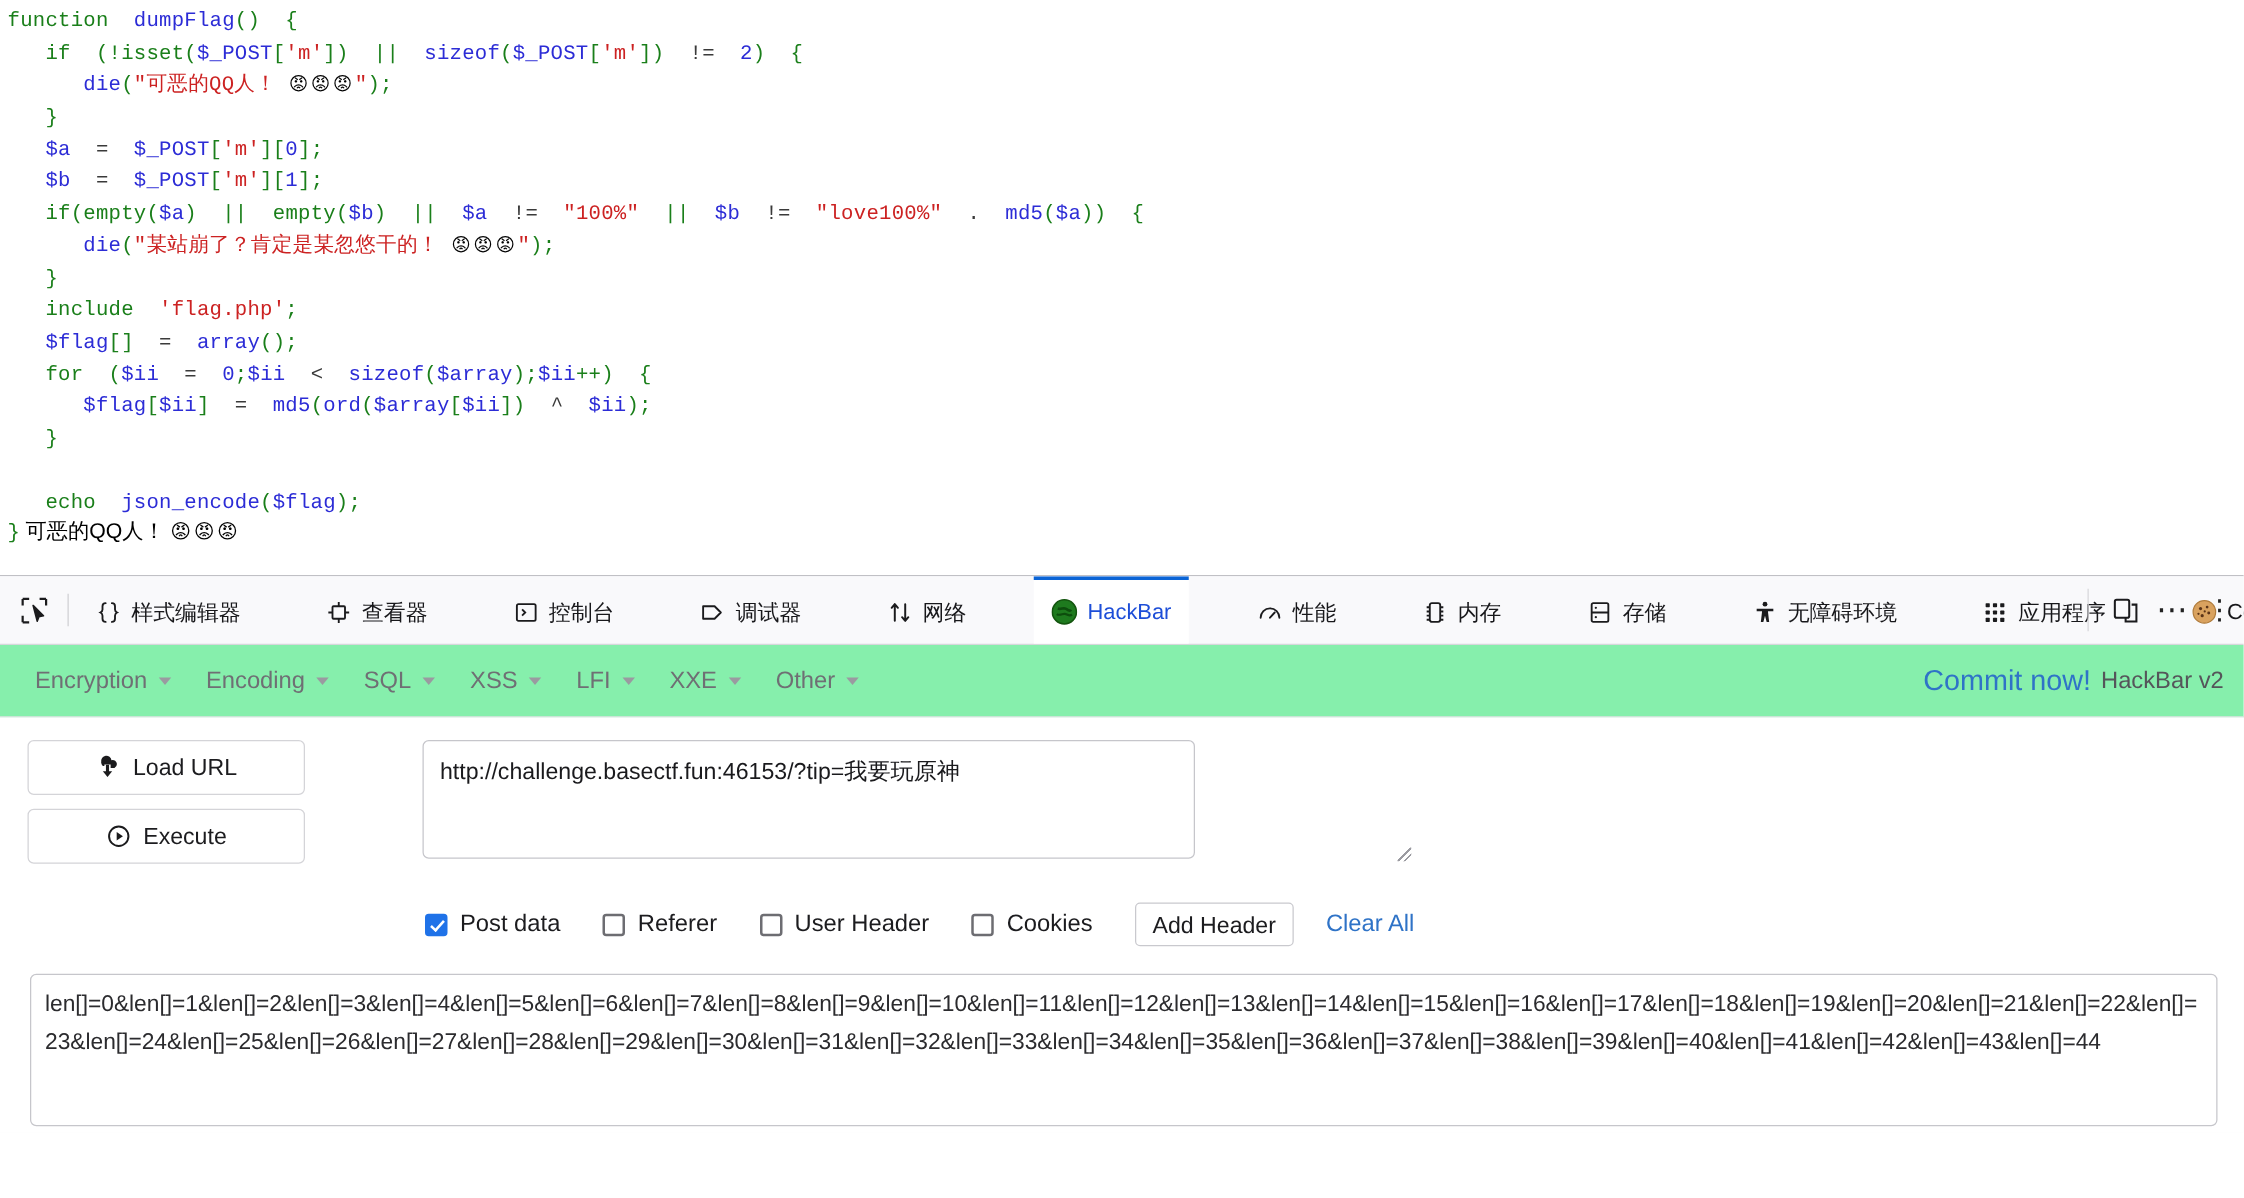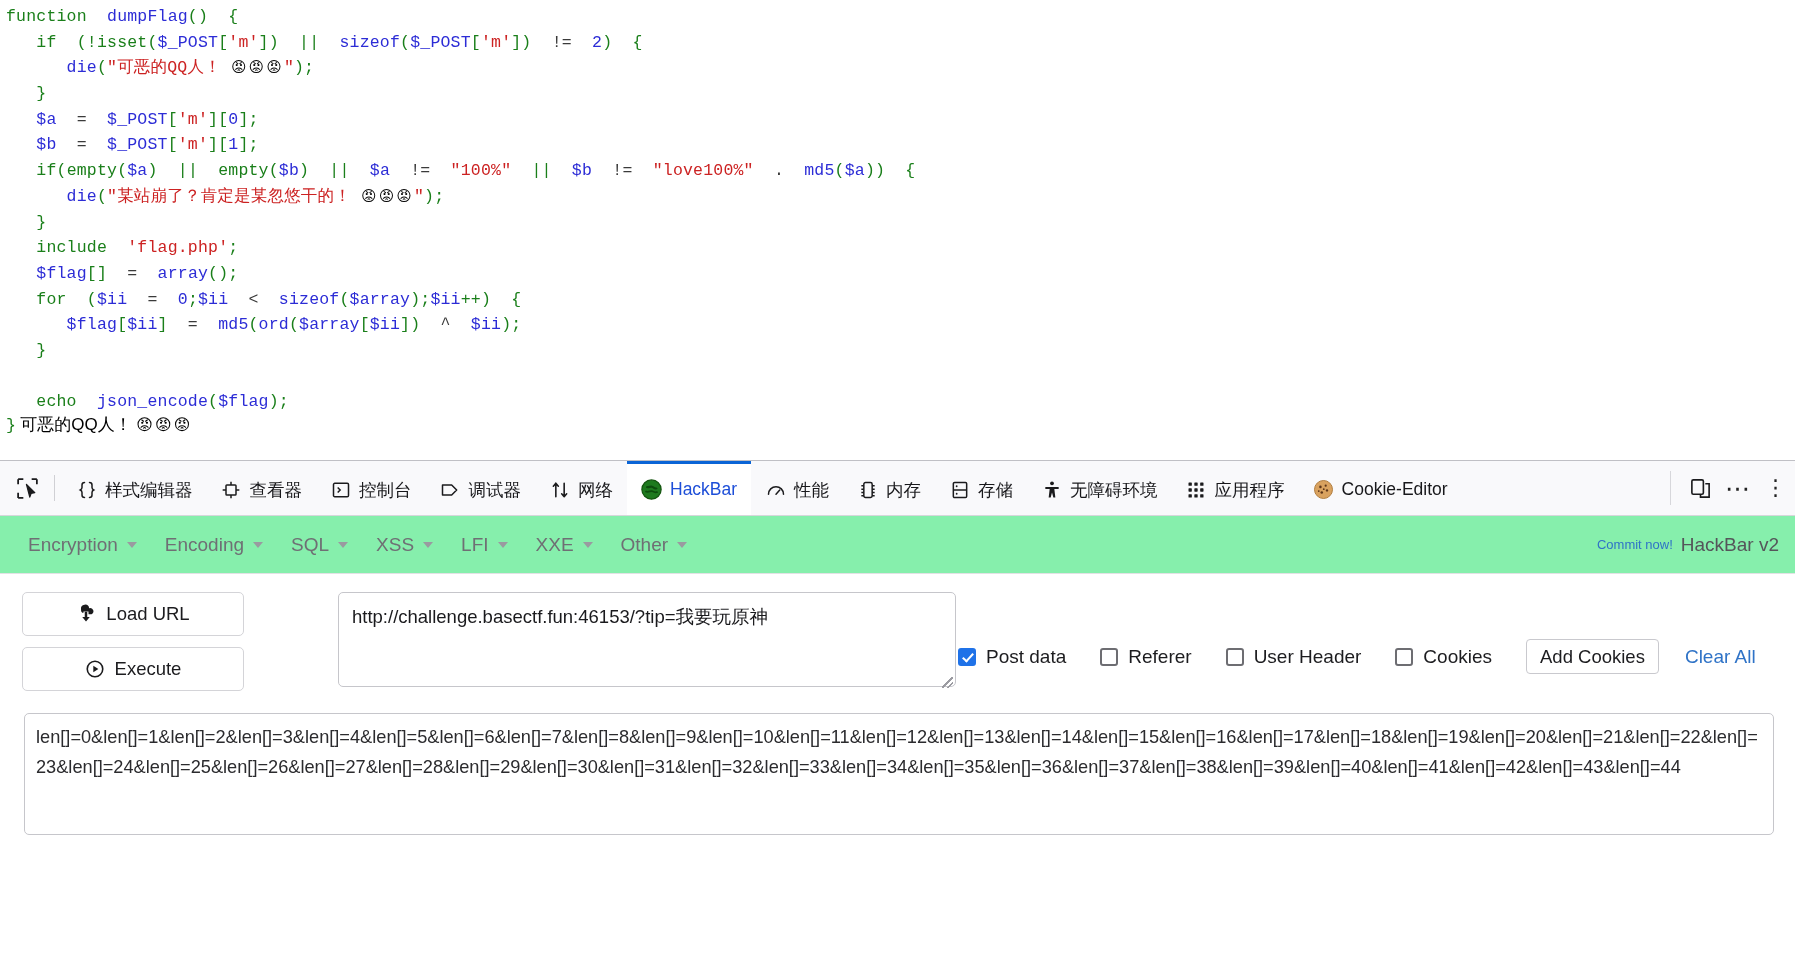--- a/index.html
+++ b/index.html
@@ -79,20 +79,21 @@
     background: #d0d0d4;
     margin: 0 7px 0 2px;
     flex: none;
   }
   .dt-tabs {
     display: flex;
     align-items: flex-start;
     height: 100%;
     flex: 1 1 auto;
     min-width: 0;
+    gap: 40px;
   }
   .dt-tab {
     display: flex;
     align-items: center;
     gap: 8px;
     padding: 0 14px;
     height: 100%;
     font-size: 17.5px;
     color: #18181b;
     white-space: nowrap;
@@ -154,21 +155,21 @@
   }
   .caret {
     width: 0; height: 0;
     border-left: 5px solid transparent;
     border-right: 5px solid transparent;
     border-top: 6px solid #9a9aa0;
     display: inline-block;
   }
   .hb-spacer { flex: 1 1 auto; }
   .hb-commit {
-    font-size: 13px;
+    font-size: 23px;
     color: #2f73c7;
     cursor: pointer;
     white-space: nowrap;
   }
   .hb-version {
     font-size: 19px;
     color: #55555a;
     margin-left: 8px;
     white-space: nowrap;
   }
@@ -205,21 +206,21 @@
     user-select: none;
   }
   .hb-btn .bic {
     display: inline-flex; align-items: center; justify-content: center;
     width: 20px; height: 20px; flex: none;
   }
 
   .hb-url-col {
     margin-left: 46px;
     display: flex;
-    flex-direction: row;
+    flex-direction: column;
   }
   .hb-url {
     width: 618px;
     height: 95px;
     box-sizing: border-box;
     border: 1px solid #c6c6cb;
     border-radius: 5px;
     background: #fff;
     font-size: 18.5px;
     font-family: "Liberation Sans", sans-serif;
@@ -578,21 +579,21 @@
                 <span>Referer</span>
               </label>
               <label class="chk">
                 <span class="box"></span>
                 <span>User Header</span>
               </label>
               <label class="chk">
                 <span class="box"></span>
                 <span>Cookies</span>
               </label>
-              <div class="addhdr">Add Cookies</div>
+              <div class="addhdr">Add Header</div>
               <div class="clearall">Clear All</div>
             </div>
         </div>
       </div>
 
       <div class="hb-post-wrap">
         <textarea class="hb-post" id="post-input" spellcheck="false" style="">len[]=0&amp;len[]=1&amp;len[]=2&amp;len[]=3&amp;len[]=4&amp;len[]=5&amp;len[]=6&amp;len[]=7&amp;len[]=8&amp;len[]=9&amp;len[]=10&amp;len[]=11&amp;len[]=12&amp;len[]=13&amp;len[]=14&amp;len[]=15&amp;len[]=16&amp;len[]=17&amp;len[]=18&amp;len[]=19&amp;len[]=20&amp;len[]=21&amp;len[]=22&amp;len[]=23&amp;len[]=24&amp;len[]=25&amp;len[]=26&amp;len[]=27&amp;len[]=28&amp;len[]=29&amp;len[]=30&amp;len[]=31&amp;len[]=32&amp;len[]=33&amp;len[]=34&amp;len[]=35&amp;len[]=36&amp;len[]=37&amp;len[]=38&amp;len[]=39&amp;len[]=40&amp;len[]=41&amp;len[]=42&amp;len[]=43&amp;len[]=44</textarea>
       </div>
     </div>
   </div>

